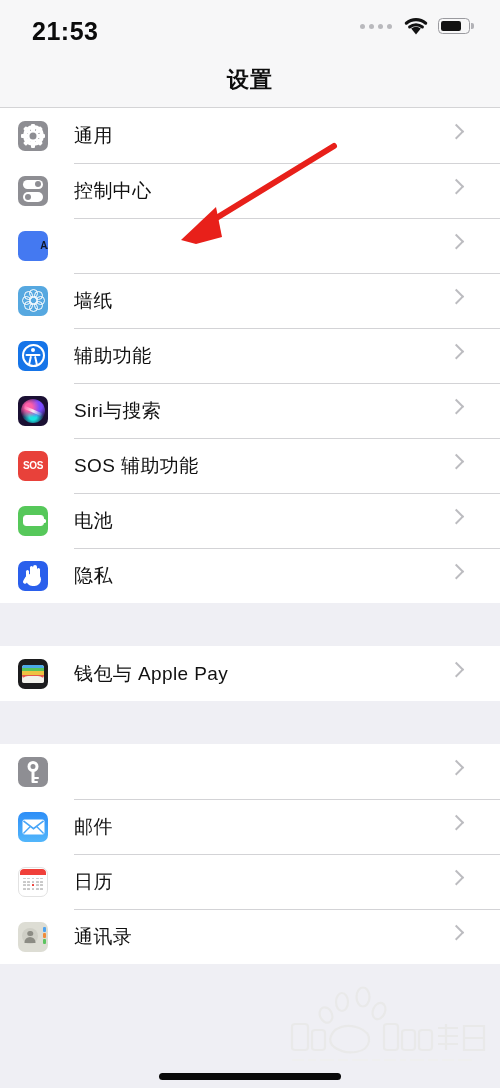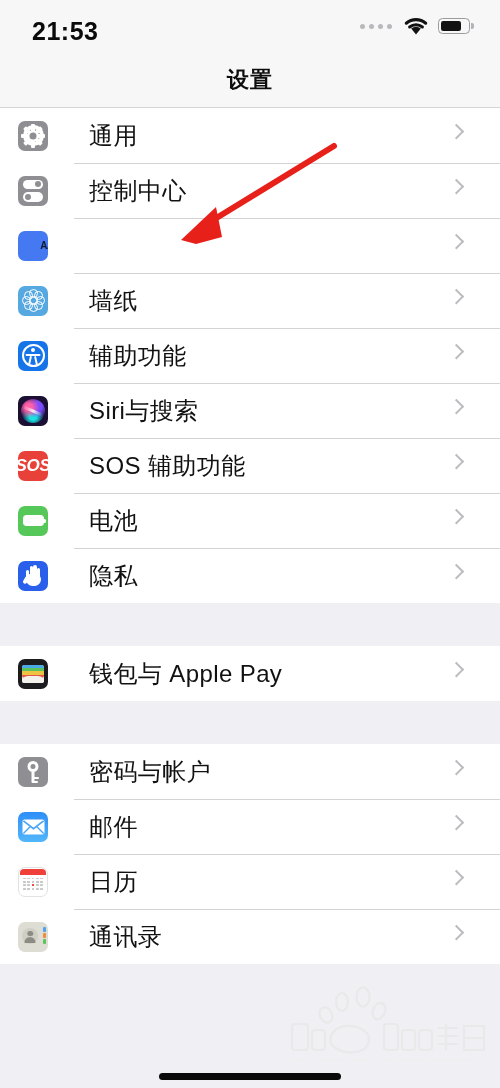--- a/index.html
+++ b/index.html
@@ -103,22 +103,22 @@
   }
   .row-icon {
     width: 30px; height: 30px;
     flex: 0 0 30px;
     border-radius: 7px;
     position: relative;
     overflow: hidden;
     display: flex; align-items: center; justify-content: center;
   }
   .row-label {
-    margin-left: 41px;
-    font-size: 24px;
+    margin-left: 26px;
+    font-size: 19px;
     color: #111111;
     letter-spacing: 0.4px;
     white-space: nowrap;
   }
   .chev {
     position: absolute;
     right: 24px;
     top: 50%;
     transform: translateY(-50%);
     width: 11px; height: 11px;
@@ -148,21 +148,21 @@
   .ic-pass    { background: #8e8e93; }
   .ic-mail    { background: linear-gradient(180deg,#2e8ef7 0%, #52b6fb 100%); }
   .ic-contacts{ background: #ddddd4; }
   .ic-cal     { background: #ffffff; border: 1px solid #e2e2e2; }
 
   .glyph-aa {
     color: #0f172a; font-size: 10px; font-weight: bold;
     letter-spacing: -0.5px; font-family: "Liberation Sans", sans-serif; margin-left: 28px;
   }
   .glyph-sos {
-    color: #fff; font-size: 17px; font-weight: bold; letter-spacing: -0.3px; font-style: italic;
+    color: #fff; font-size: 10px; font-weight: bold; letter-spacing: -0.3px;
   }
 
   
   .gear-o {
     width: 21px; height: 21px; border-radius: 50%;
     border: 4px solid #ffffff; position: relative;
   }
   .gear-o::before {
     content:""; position:absolute; left: 50%; top:50%;
     width: 7px; height: 7px; background: #8e8e93; border-radius:50%;
@@ -572,21 +572,20 @@
 
       <div class="row">
         <div class="row-icon ic-pass">
           <div class="key">
             <span class="ring"></span>
             <span class="stem"></span>
             <span class="b1"></span>
             <span class="b2"></span>
           </div>
         </div>
-        <div class="row-label">密码与帐户</div>
         <div class="chev-wrap">
             <span class="chev"></span>
           </div>
       </div>
 
       <div class="row">
         <div class="row-icon ic-mail">
           <svg width="23" height="16" viewBox="0 0 23 16">
             <rect x="0.5" y="0.5" width="22" height="15" rx="2" fill="#ffffff"></rect>
             <path d="M1.4 1.8 L11.5 9.6 L21.6 1.8" fill="none" stroke="#49a6f8" stroke-width="1.7"></path>

